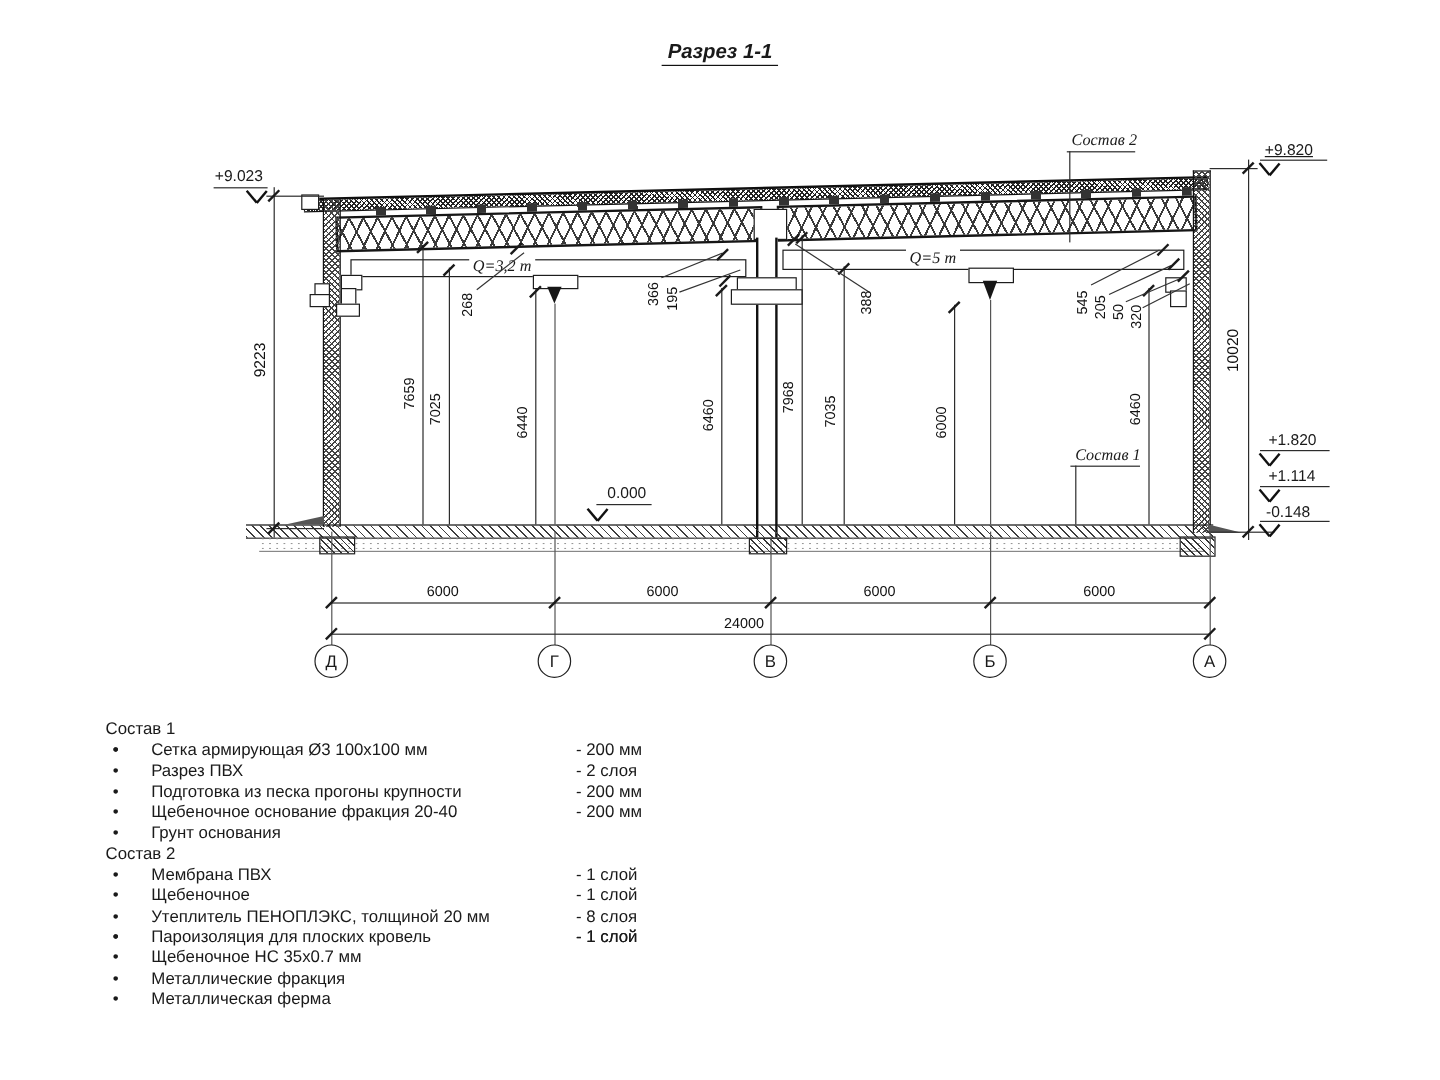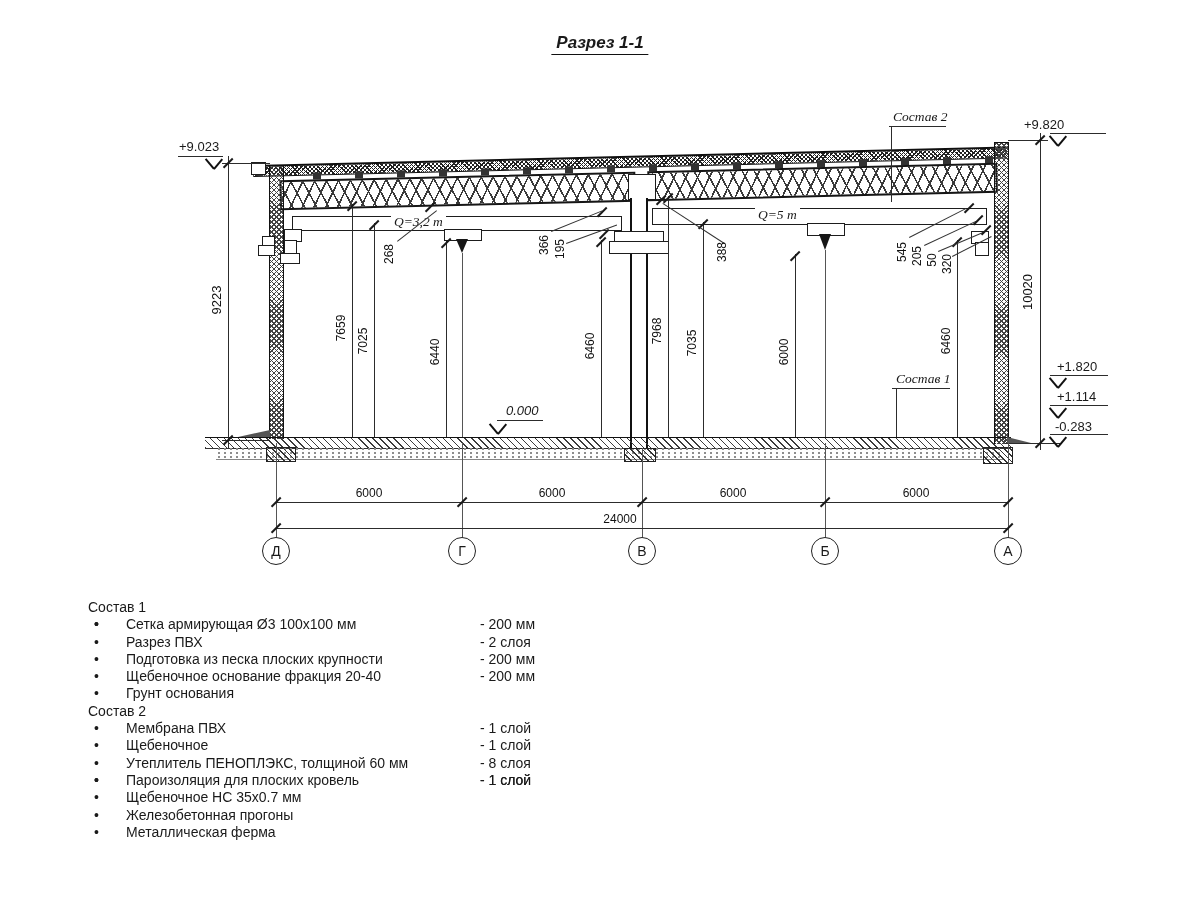--- a/index.html
+++ b/index.html
@@ -168,49 +168,49 @@
 <div class="tick" style="left:978px;top:220px;"></div>
 <div class="tick" style="left:986px;top:230px;"></div>
 
 <div class="ev" style="left:179px;top:139px;">+9.023</div>
 <div class="hl" style="left:178px;top:156px;width:45px;"></div>
 <div class="evm" style="left:207px;top:156px;">
     <i class="a"></i>
     <i class="b"></i>
   </div>
 
-<div class="ev" style="left:1024px;top:117px;">+9.820</div>
+<div class="ev" style="left:1054px;top:117px;text-decoration:underline;">+9.820</div>
 <div class="hl" style="left:1050px;top:133px;width:56px;"></div>
 <div class="evm" style="left:1051px;top:133px;">
     <i class="a"></i>
     <i class="b"></i>
   </div>
 
 <div class="ev" style="left:1057px;top:359px;">+1.820</div>
 <div class="hl" style="left:1050px;top:375px;width:58px;"></div>
 <div class="evm" style="left:1051px;top:375px;">
     <i class="a"></i>
     <i class="b"></i>
   </div>
 
 <div class="ev" style="left:1057px;top:389px;">+1.114</div>
 <div class="hl" style="left:1050px;top:405px;width:58px;"></div>
 <div class="evm" style="left:1051px;top:405px;">
     <i class="a"></i>
     <i class="b"></i>
   </div>
 
-<div class="ev" style="left:1055px;top:419px;">-0.283</div>
+<div class="ev" style="left:1055px;top:419px;">-0.148</div>
 <div class="hl" style="left:1050px;top:434px;width:58px;"></div>
 <div class="evm" style="left:1051px;top:434px;">
     <i class="a"></i>
     <i class="b"></i>
   </div>
 
-<div class="ev" style="left:506px;top:403px;font-style:italic;">0.000</div>
+<div class="ev" style="left:506px;top:403px;">0.000</div>
 <div class="hl" style="left:497px;top:420px;width:46px;"></div>
 <div class="evm" style="left:491px;top:421px;">
     <i class="a"></i>
     <i class="b"></i>
   </div>
 
 <div class="callout serifit" style="left:893px;top:109px;">Состав 2</div>
 <div class="hl" style="left:889px;top:126px;width:57px;"></div>
 <div class="vl" style="left:891px;top:126px;height:76px;"></div>
 
@@ -248,25 +248,25 @@
   </div>
 <div class="bub" style="left:1008px;top:537px;">
     <span>А</span>
   </div>
 
 <div class="lists">
   <div class="lh">Состав 1</div>
   <div class="li"><span class="bu">•</span><span class="val">-  200 мм</span></div>
   <div class="li"><span class="bu">•</span><span>Сетка армирующая Ø3 100х100 мм</span><span class="val"></span></div>
   <div class="li"><span class="bu">•</span><span>Разрез ПВХ</span><span class="val">-  2 слоя</span></div>
-  <div class="li"><span class="bu">•</span><span>Подготовка из песка плоских крупности</span><span class="val">- 200 мм</span></div>
+  <div class="li"><span class="bu">•</span><span>Подготовка из песка прогоны крупности</span><span class="val">- 200 мм</span></div>
   <div class="li"><span class="bu">•</span><span>Щебеночное основание фракция 20-40</span><span class="val">- 200 мм</span></div>
   <div class="li"><span class="bu">•</span><span>Грунт основания</span><span class="val"></span></div>
   <div class="lh">Состав 2</div>
   <div class="li"><span class="bu">•</span><span>Мембрана ПВХ</span><span class="val">- 1 слой</span></div>
   <div class="li"><span class="bu">•</span><span>Щебеночное</span><span class="val">- 1 слой</span></div>
-  <div class="li"><span class="bu">•</span><span>Утеплитель ПЕНОПЛЭКС, толщиной 60 мм</span><span class="val">- 8 слоя</span></div>
+  <div class="li"><span class="bu">•</span><span>Утеплитель ПЕНОПЛЭКС, толщиной 20 мм</span><span class="val">- 8 слоя</span></div>
   <div class="li"><span class="bu">•</span><span class="val">- 1 слой</span></div>
   <div class="li"><span class="bu">•</span><span>Пароизоляция для плоских кровель</span><span class="val">- 1 слой</span></div>
   <div class="li"><span class="bu">•</span><span>Щебеночное НС 35х0.7 мм</span><span class="val"></span></div>
-  <div class="li"><span class="bu">•</span><span>Железобетонная прогоны</span><span class="val"></span></div>
+  <div class="li"><span class="bu">•</span><span>Металлические фракция</span><span class="val"></span></div>
   <div class="li"><span class="bu">•</span><span>Металлическая ферма</span><span class="val"></span></div>
 </div>
 
 </body></html>

